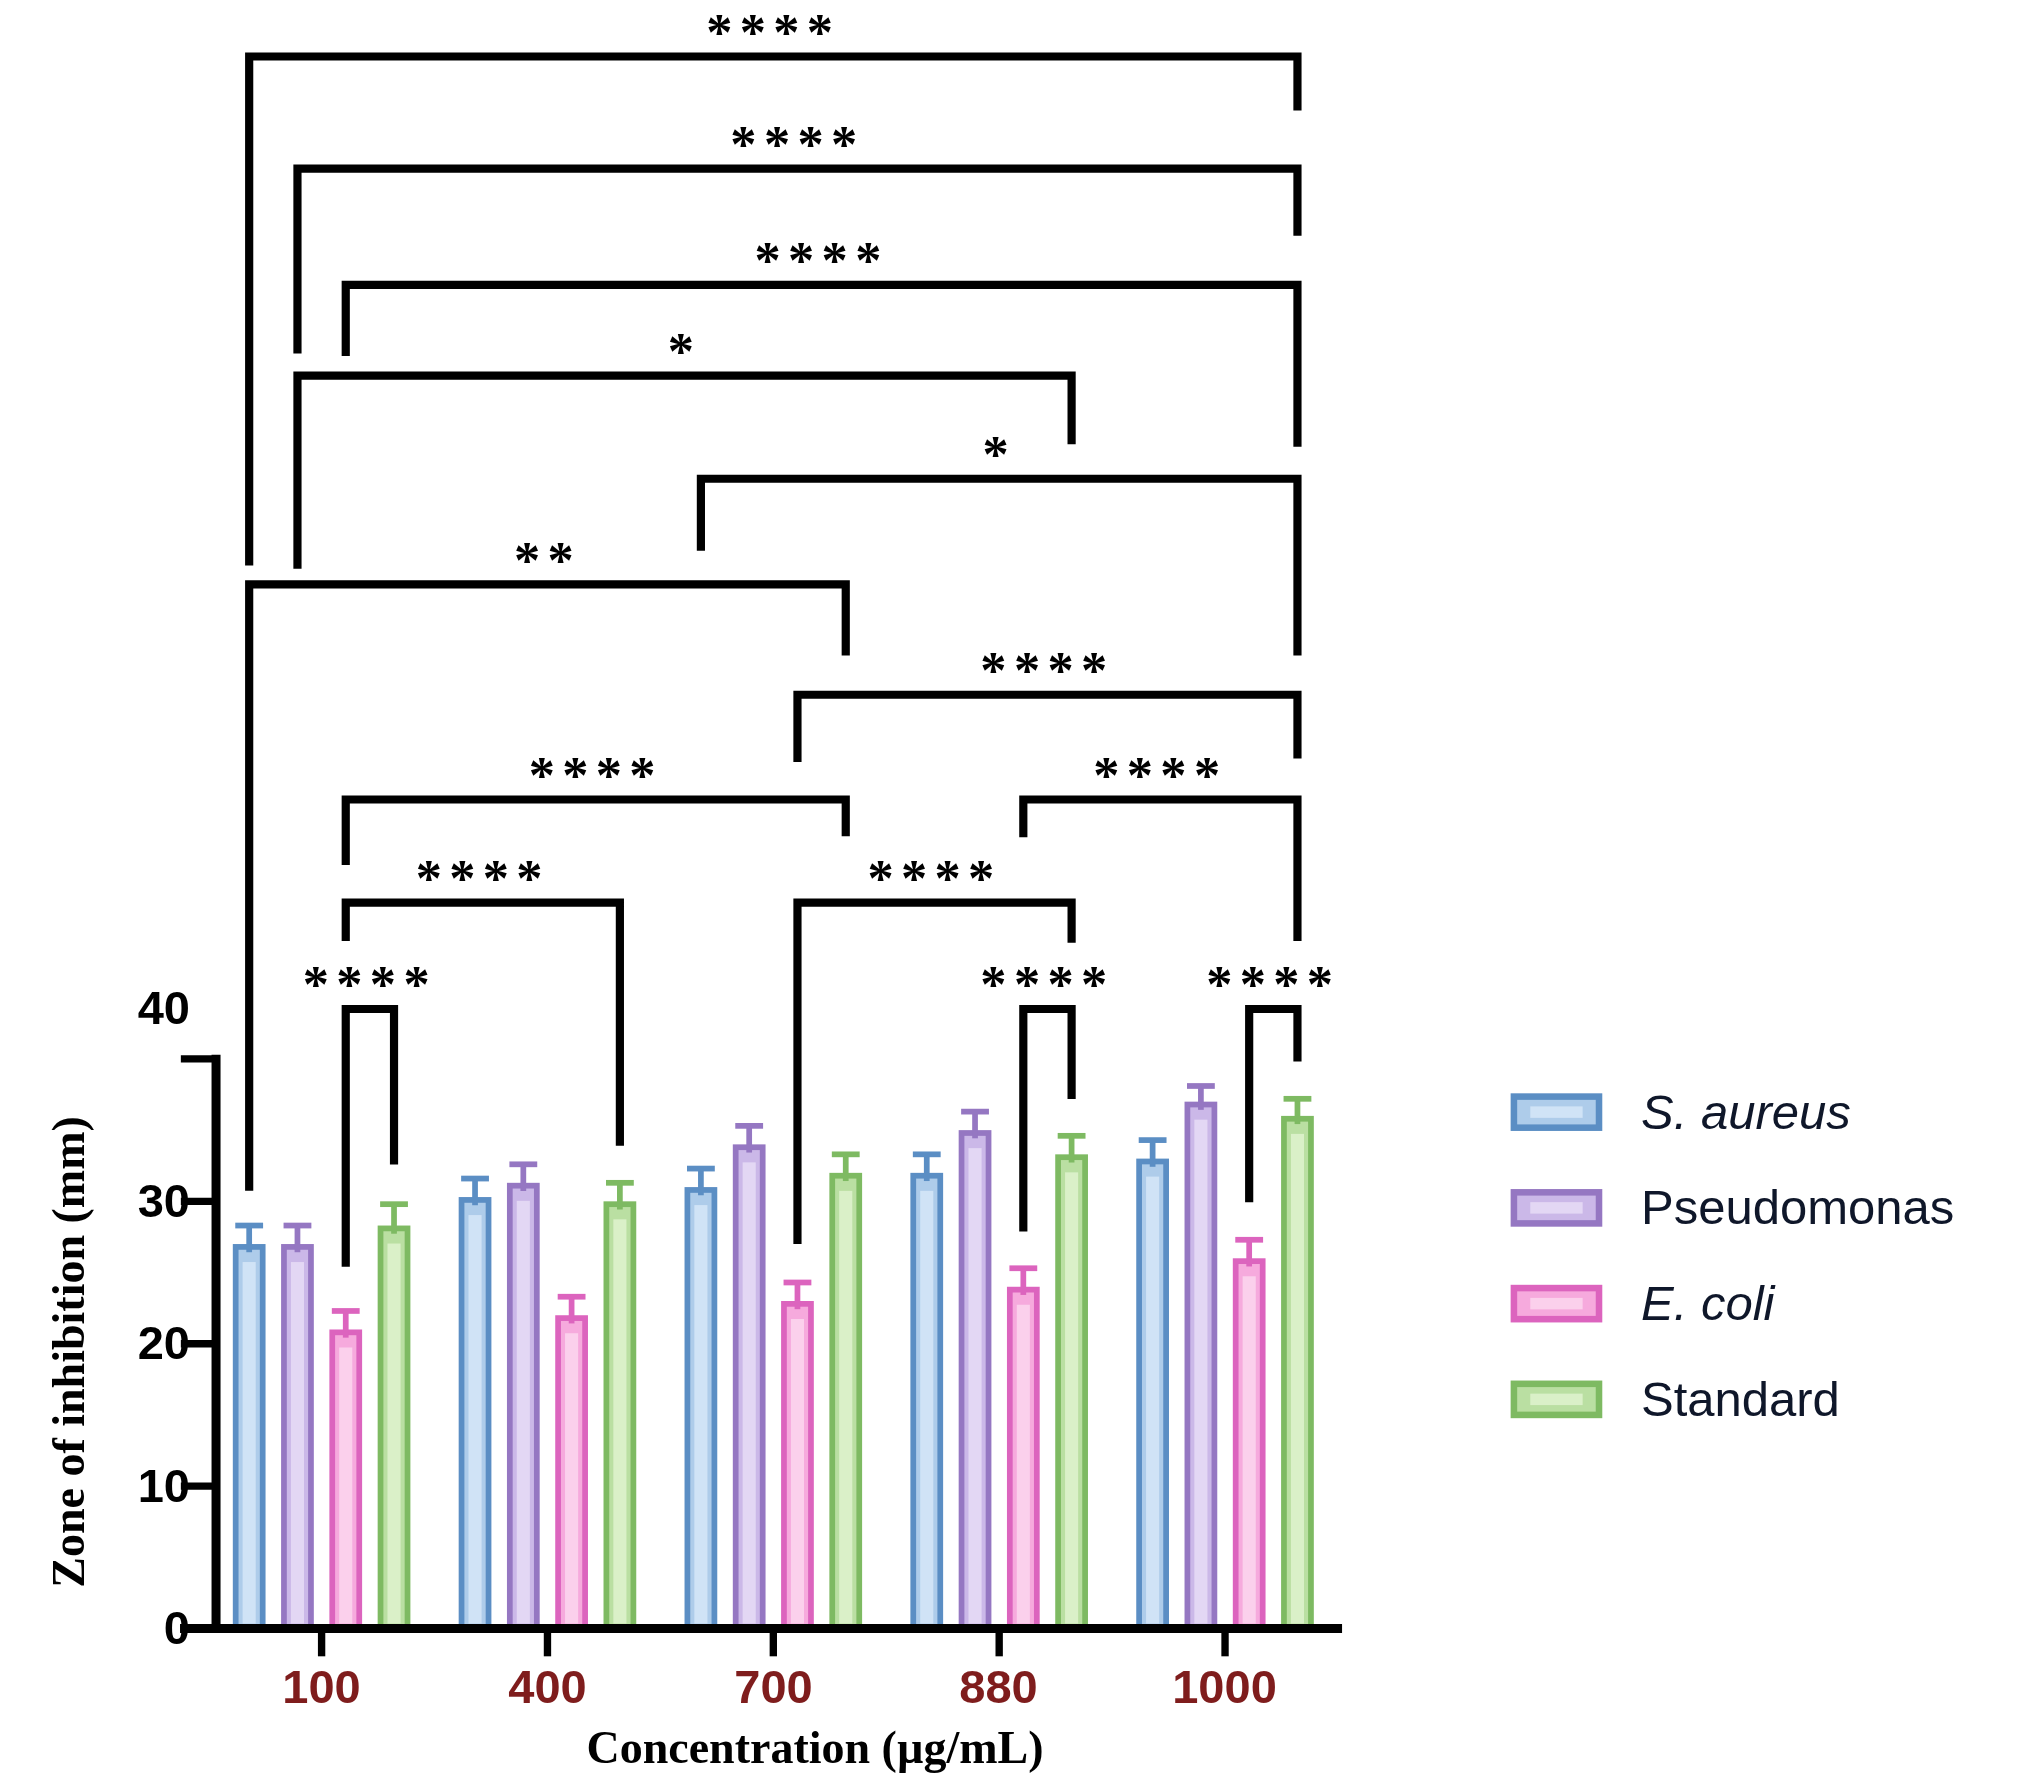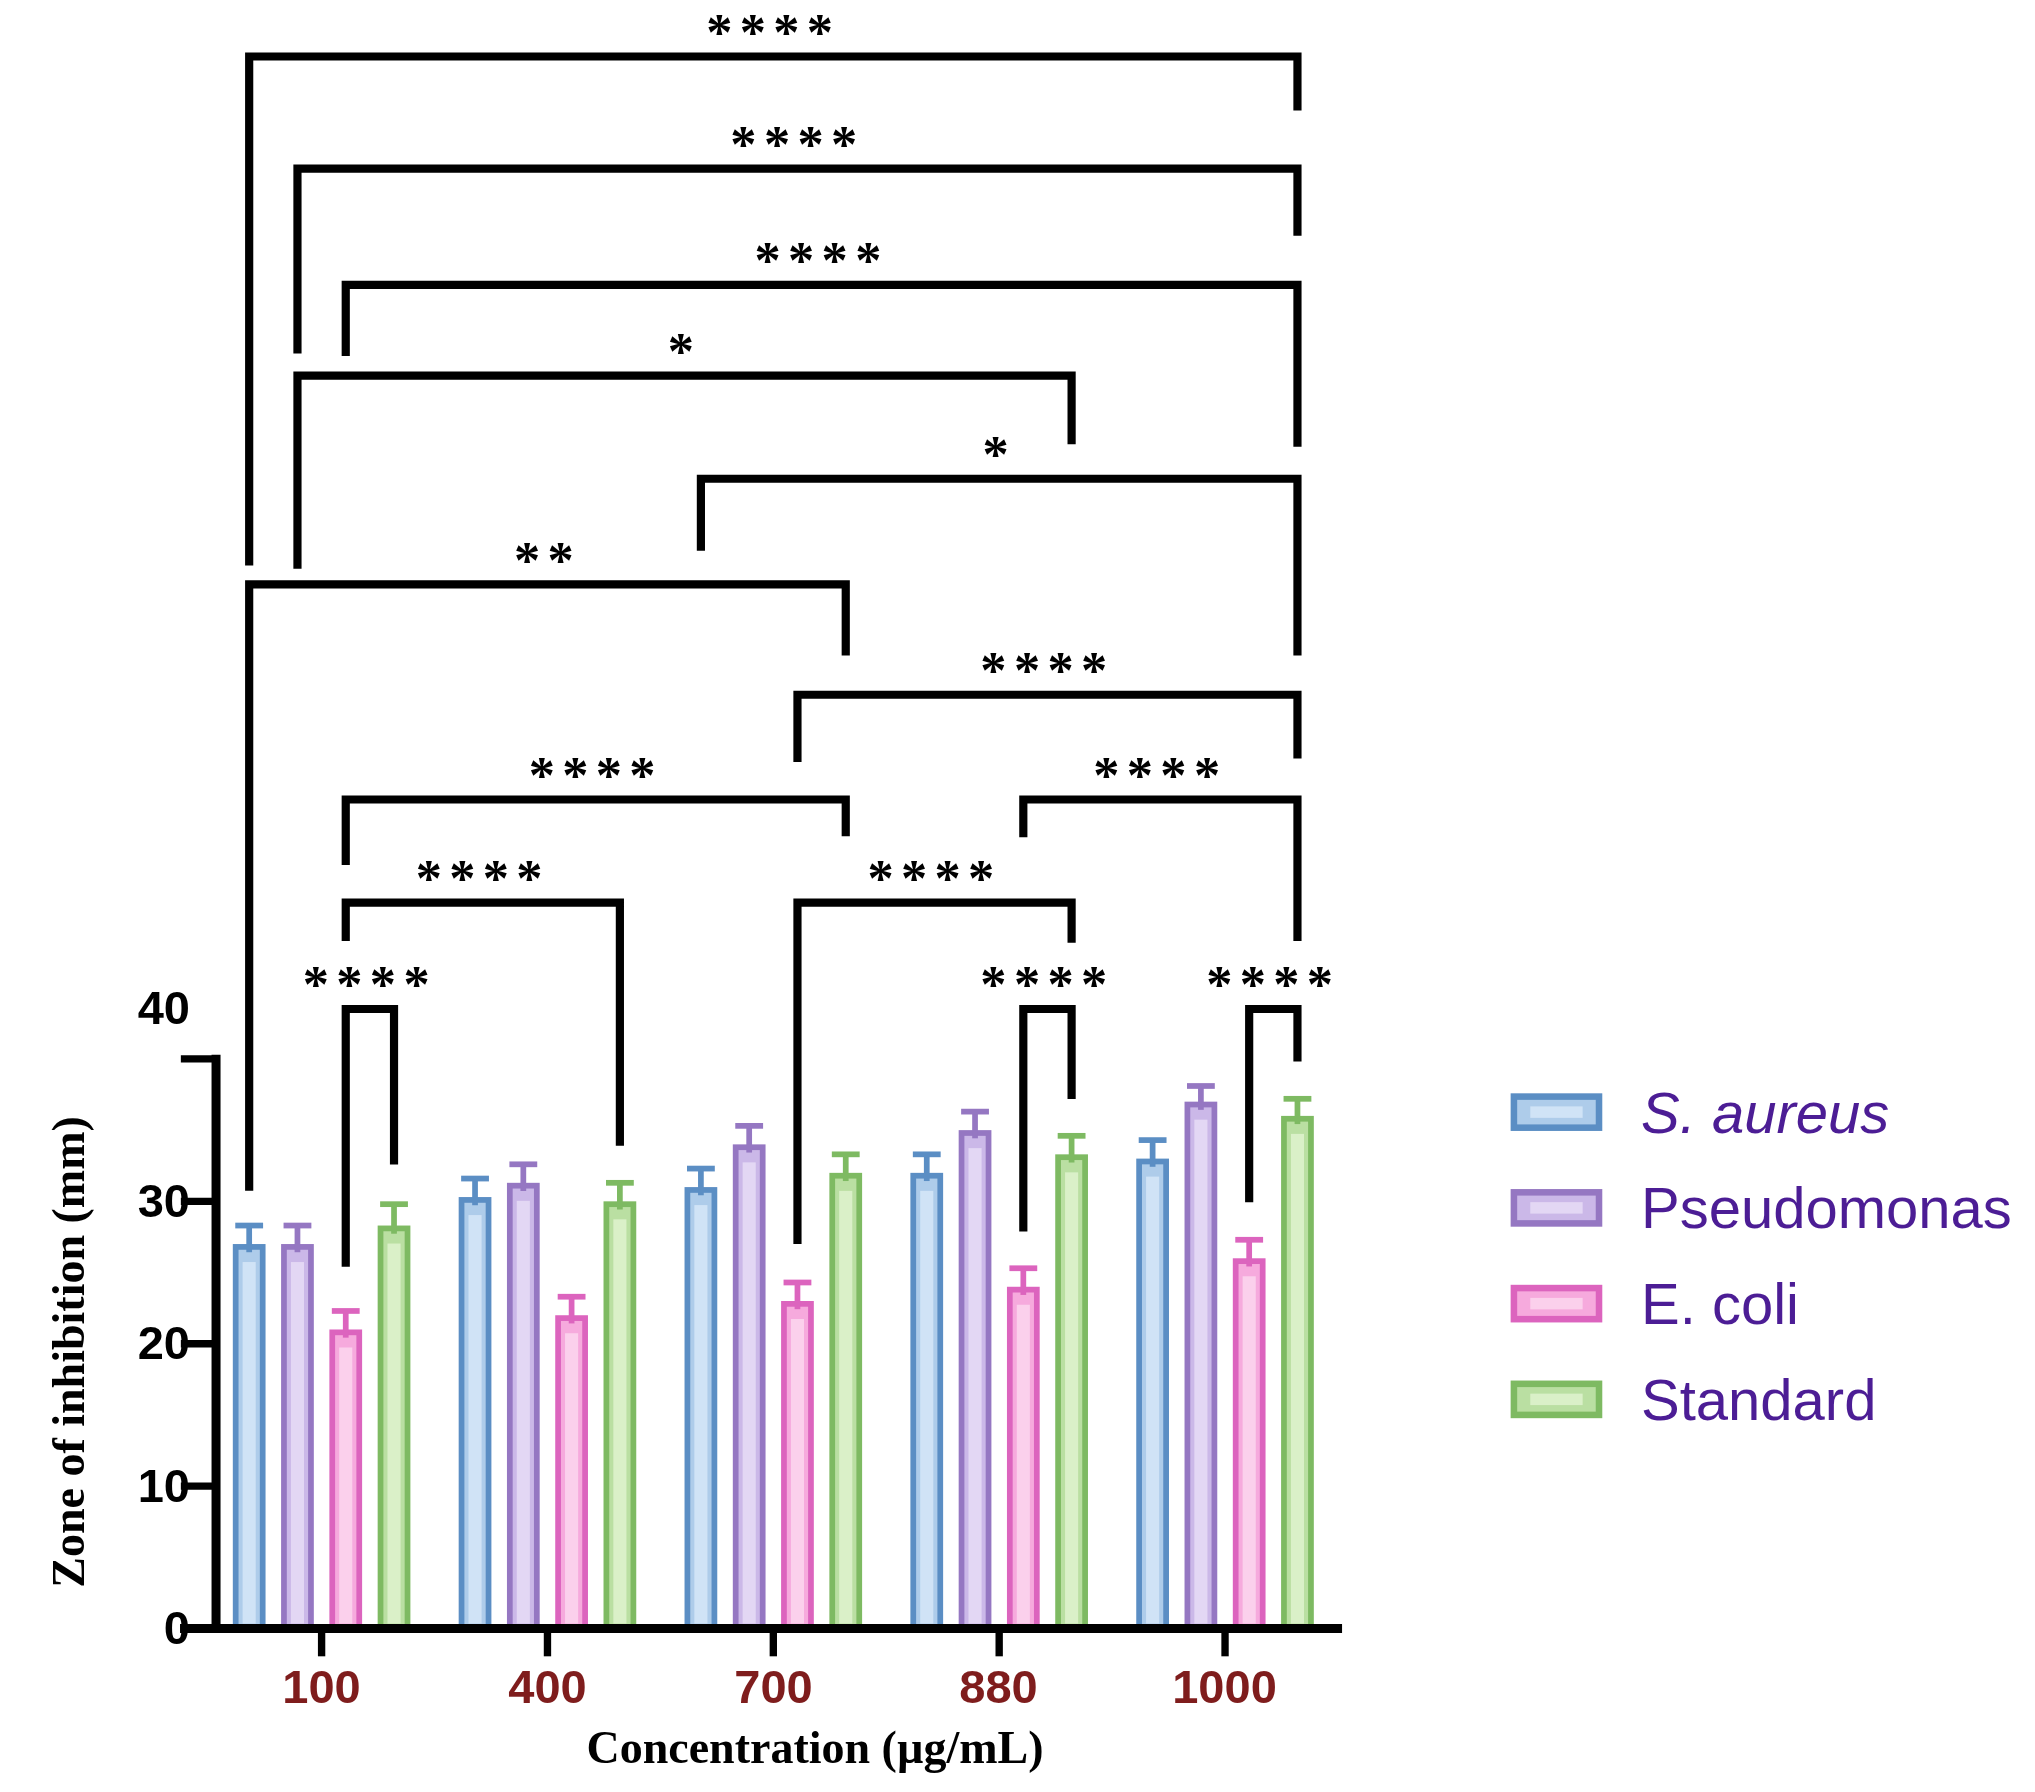--- a/index.html
+++ b/index.html
@@ -9,21 +9,21 @@
   .ytick{position:absolute;left:0;width:190px;text-align:right;
          font:700 47px "Liberation Sans",sans-serif;color:#000;line-height:52px;}
   .xtick{position:absolute;width:245px;text-align:center;top:1661px;
          font:700 47px "Liberation Sans",sans-serif;color:#7f1d1d;line-height:52px;}
   .xtitle{position:absolute;left:324px;top:1722px;width:982px;text-align:center;
          font:700 46px "Liberation Serif",serif;color:#000;line-height:52px;}
   .ytitle{position:absolute;left:-218px;top:1326px;width:573px;height:52px;text-align:center;
          font:700 46px "Liberation Serif",serif;color:#000;line-height:52px;
          transform:rotate(-90deg);}
   .legend-label{position:absolute;left:1641px;height:59px;line-height:59px;
-         font-size:58px;color:#4c1d95;white-space:nowrap;}
+         font-size:49px;color:#0f172a;white-space:nowrap;}
 </style>
 </head>
 <body>
 
 <div class="stage">
 
   <svg id="chart-svg" width="2036" height="1793" viewBox="0 0 2488 2191" xmlns="http://www.w3.org/2000/svg">
       <rect x="284.5" y="1520.2" width="40" height="469.79999999999995" fill="#5B8EC4"></rect>
       <rect x="291.5" y="1527.2" width="26" height="462.79999999999995" fill="#AECCEA"></rect>
       <rect x="296.5" y="1542.2" width="16" height="441.79999999999995" fill="#D0E3F6"></rect>
@@ -188,16 +188,16 @@
   <div class="xtick" style="left:425px">400</div>
   <div class="xtick" style="left:651px">700</div>
   <div class="xtick" style="left:876px">880</div>
   <div class="xtick" style="left:1102px">1000</div>
 
   <div class="xtitle">Concentration (µg/mL)</div>
   <div class="ytitle">Zone of inhibition (mm)</div>
 
   <div class="legend-label" style="top: 1083px; font-style: italic;">S. aureus</div>
   <div class="legend-label" style="top: 1178px; ">Pseudomonas</div>
-  <div class="legend-label" style="top: 1274px; ">E. coli</div>
+  <div class="legend-label" style="top: 1274px; font-style: italic;">E. coli</div>
   <div class="legend-label" style="top: 1370px; font-style: normal;">Standard</div>
 </div>
 
 
 </body></html>

